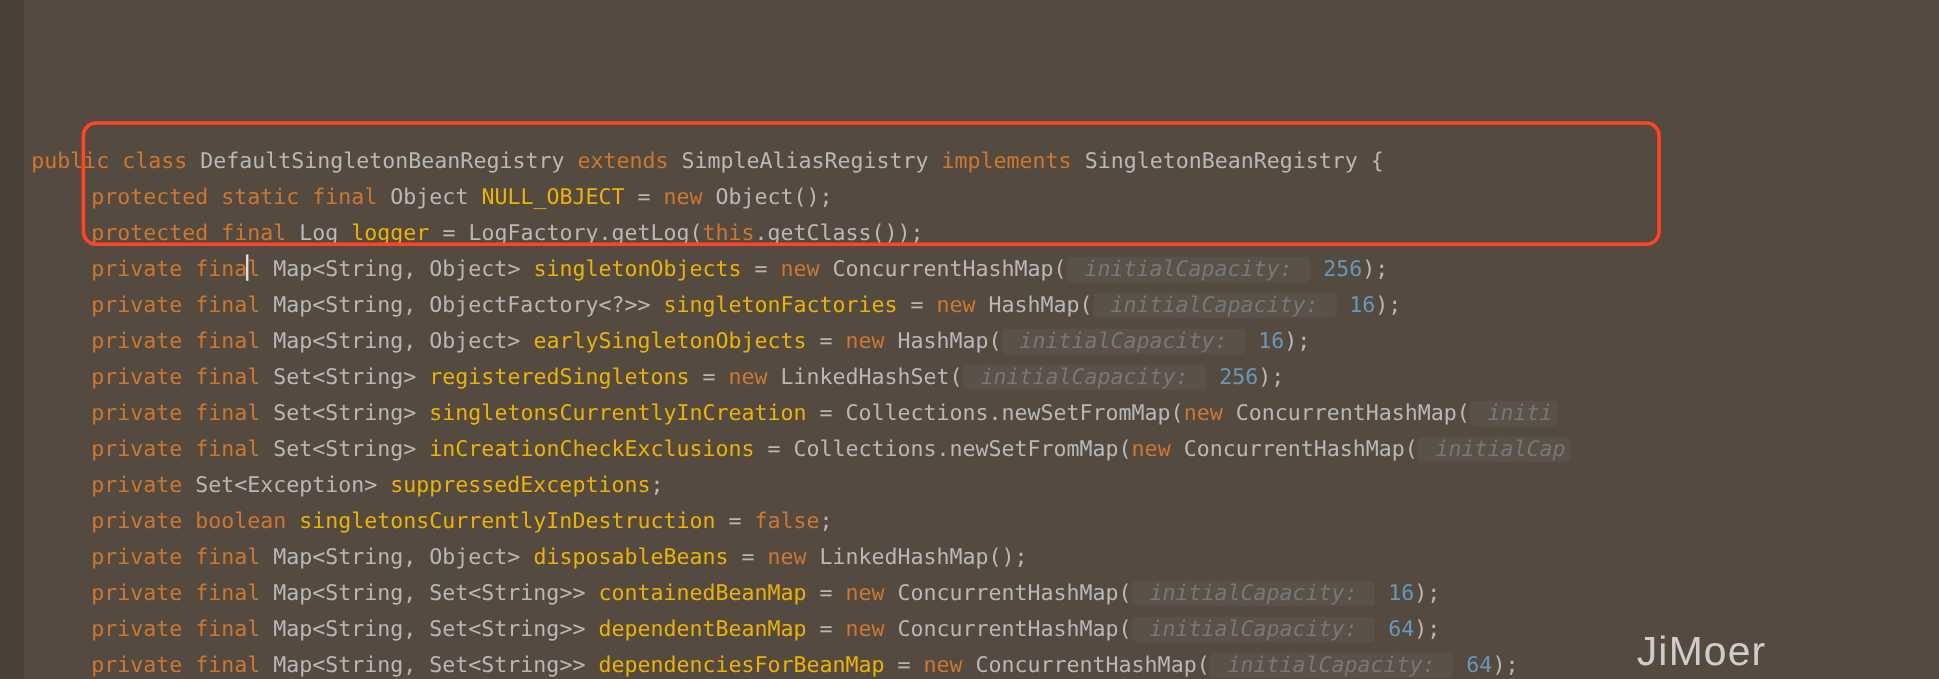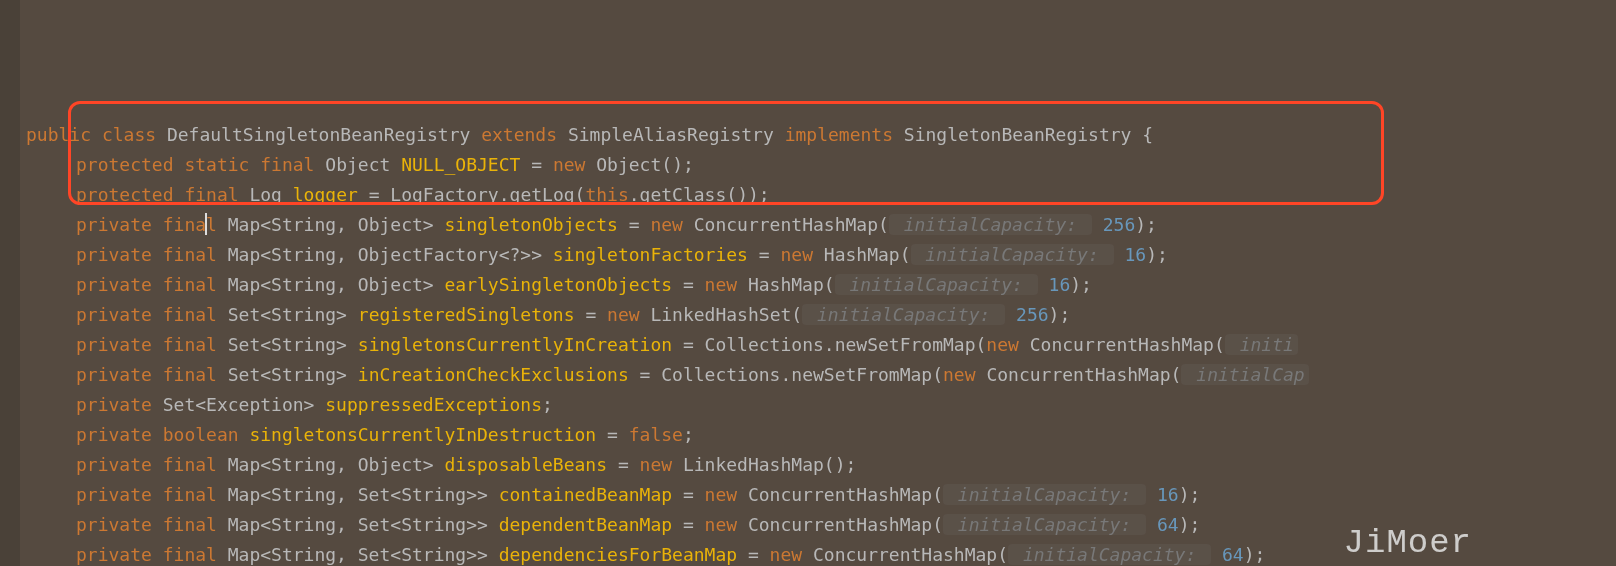--- a/index.html
+++ b/index.html
@@ -16,21 +16,21 @@
   .op{color:#b8b8b8;}
   .num{color:#6897bb;}
   .hint{color:#787878;font-style:italic;}
   .hintbg{background:rgba(120,120,120,.15);border-radius:4px;padding:0 4px;font-style:italic;}
   .indent1{padding-left:56px;}
   .caret{display:inline-block;width:2px;height:22px;background:#ddd;
     vertical-align:-4px;margin:0 -1px;}
   .hlbox{position:absolute;left:68px;top:101px;width:1310px;height:98px;
     border:3px solid #ff4526;border-radius:12px;pointer-events:none;}
   .watermark{position:absolute;right:28px;bottom:8px;color:#e4e4e4;
-    font-family:Liberation Mono, monospace;font-size:34px;
+    font-family:Liberation Sans, sans-serif;font-size:34px;
     letter-spacing:1px;opacity:.85;}
 </style>
 </head>
 <body>
 
 <div class="editor">
   <div class="gutter"></div>
   <div id="code"><div class="line "><span class="kw">public</span><span> </span><span class="kw">class</span><span> </span><span class="type">DefaultSingletonBeanRegistry</span><span> </span><span class="kw">extends</span><span> </span><span class="type">SimpleAliasRegistry</span><span> </span><span class="kw">implements</span><span> </span><span class="type">SingletonBeanRegistry</span><span class="op"> {</span></div><div class="line indent1"><span class="kw">protected</span><span> </span><span class="kw">static</span><span> </span><span class="kw">final</span><span> </span><span class="type">Object</span><span> </span><span class="field">NULL_OBJECT</span><span class="op"> = </span><span class="kw">new</span><span> </span><span class="type">Object</span><span class="op">();</span></div><div class="line indent1"><span class="kw">protected</span><span> </span><span class="kw">final</span><span> </span><span class="type">Log</span><span> </span><span class="field">logger</span><span class="op"> = </span><span class="type">LogFactory</span><span class="op">.getLog(</span><span class="kw">this</span><span class="op">.getClass());</span></div><div class="line indent1"><span class="kw">private</span><span> </span><span class="kw">fina</span><span class="caret"></span><span class="kw">l</span><span> </span><span class="type">Map&lt;String, Object&gt;</span><span> </span><span class="field">singletonObjects</span><span class="op"> = </span><span class="kw">new</span><span> </span><span class="type">ConcurrentHashMap</span><span class="op">(</span><span class="hint hintbg"> initialCapacity: </span><span> </span><span class="num">256</span><span class="op">);</span></div><div class="line indent1"><span class="kw">private</span><span> </span><span class="kw">final</span><span> </span><span class="type">Map&lt;String, ObjectFactory&lt;?&gt;&gt;</span><span> </span><span class="field">singletonFactories</span><span class="op"> = </span><span class="kw">new</span><span> </span><span class="type">HashMap</span><span class="op">(</span><span class="hint hintbg"> initialCapacity: </span><span> </span><span class="num">16</span><span class="op">);</span></div><div class="line indent1"><span class="kw">private</span><span> </span><span class="kw">final</span><span> </span><span class="type">Map&lt;String, Object&gt;</span><span> </span><span class="field">earlySingletonObjects</span><span class="op"> = </span><span class="kw">new</span><span> </span><span class="type">HashMap</span><span class="op">(</span><span class="hint hintbg"> initialCapacity: </span><span> </span><span class="num">16</span><span class="op">);</span></div><div class="line indent1"><span class="kw">private</span><span> </span><span class="kw">final</span><span> </span><span class="type">Set&lt;String&gt;</span><span> </span><span class="field">registeredSingletons</span><span class="op"> = </span><span class="kw">new</span><span> </span><span class="type">LinkedHashSet</span><span class="op">(</span><span class="hint hintbg"> initialCapacity: </span><span> </span><span class="num">256</span><span class="op">);</span></div><div class="line indent1"><span class="kw">private</span><span> </span><span class="kw">final</span><span> </span><span class="type">Set&lt;String&gt;</span><span> </span><span class="field">singletonsCurrentlyInCreation</span><span class="op"> = </span><span class="type">Collections.newSetFromMap(</span><span class="kw">new</span><span> </span><span class="type">ConcurrentHashMap</span><span class="op">(</span><span class="hint hintbg"> initi</span></div><div class="line indent1"><span class="kw">private</span><span> </span><span class="kw">final</span><span> </span><span class="type">Set&lt;String&gt;</span><span> </span><span class="field">inCreationCheckExclusions</span><span class="op"> = </span><span class="type">Collections.newSetFromMap(</span><span class="kw">new</span><span> </span><span class="type">ConcurrentHashMap</span><span class="op">(</span><span class="hint hintbg"> initialCap</span></div><div class="line indent1"><span class="kw">private</span><span> </span><span class="type">Set&lt;Exception&gt;</span><span> </span><span class="field">suppressedExceptions</span><span class="op">;</span></div><div class="line indent1"><span class="kw">private</span><span> </span><span class="kw">boolean</span><span> </span><span class="field">singletonsCurrentlyInDestruction</span><span class="op"> = </span><span class="kw">false</span><span class="op">;</span></div><div class="line indent1"><span class="kw">private</span><span> </span><span class="kw">final</span><span> </span><span class="type">Map&lt;String, Object&gt;</span><span> </span><span class="field">disposableBeans</span><span class="op"> = </span><span class="kw">new</span><span> </span><span class="type">LinkedHashMap</span><span class="op">();</span></div><div class="line indent1"><span class="kw">private</span><span> </span><span class="kw">final</span><span> </span><span class="type">Map&lt;String, Set&lt;String&gt;&gt;</span><span> </span><span class="field">containedBeanMap</span><span class="op"> = </span><span class="kw">new</span><span> </span><span class="type">ConcurrentHashMap</span><span class="op">(</span><span class="hint hintbg"> initialCapacity: </span><span> </span><span class="num">16</span><span class="op">);</span></div><div class="line indent1"><span class="kw">private</span><span> </span><span class="kw">final</span><span> </span><span class="type">Map&lt;String, Set&lt;String&gt;&gt;</span><span> </span><span class="field">dependentBeanMap</span><span class="op"> = </span><span class="kw">new</span><span> </span><span class="type">ConcurrentHashMap</span><span class="op">(</span><span class="hint hintbg"> initialCapacity: </span><span> </span><span class="num">64</span><span class="op">);</span></div><div class="line indent1"><span class="kw">private</span><span> </span><span class="kw">final</span><span> </span><span class="type">Map&lt;String, Set&lt;String&gt;&gt;</span><span> </span><span class="field">dependenciesForBeanMap</span><span class="op"> = </span><span class="kw">new</span><span> </span><span class="type">ConcurrentHashMap</span><span class="op">(</span><span class="hint hintbg"> initialCapacity: </span><span> </span><span class="num">64</span><span class="op">);</span></div><div class="line indent1"><span></span></div></div>
   <div class="hlbox"></div>
   <div class="watermark">JiMoer</div>

